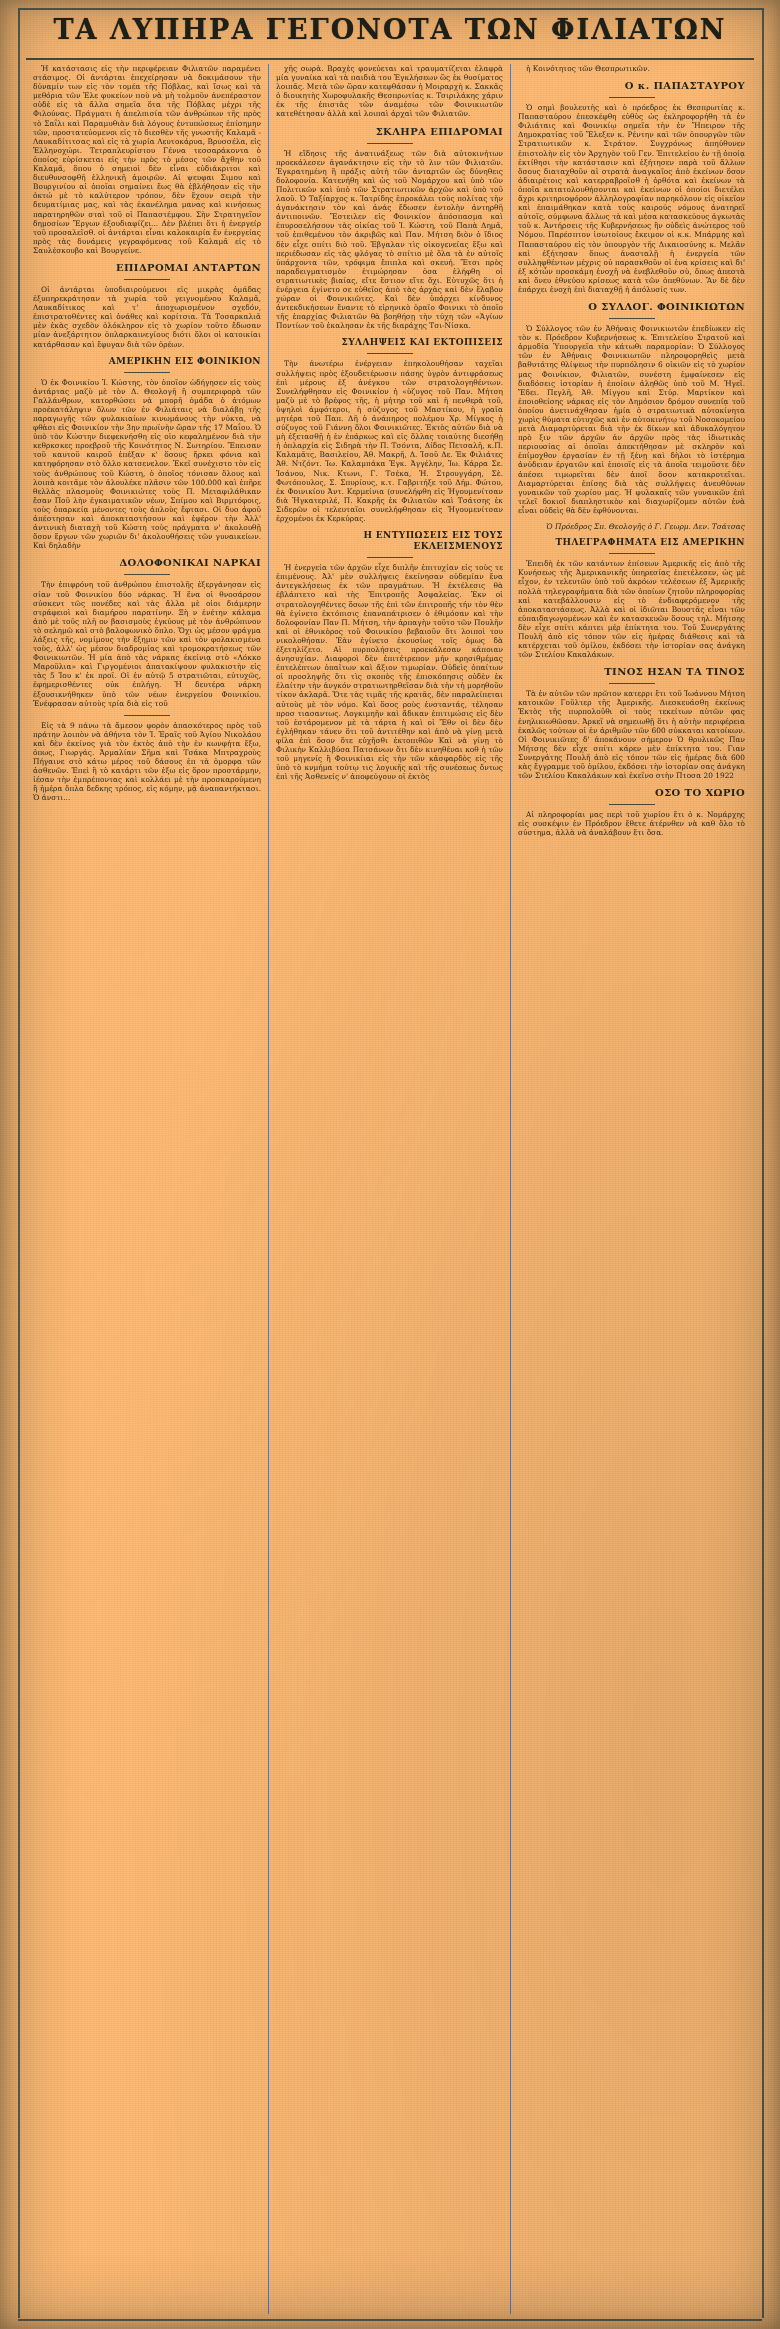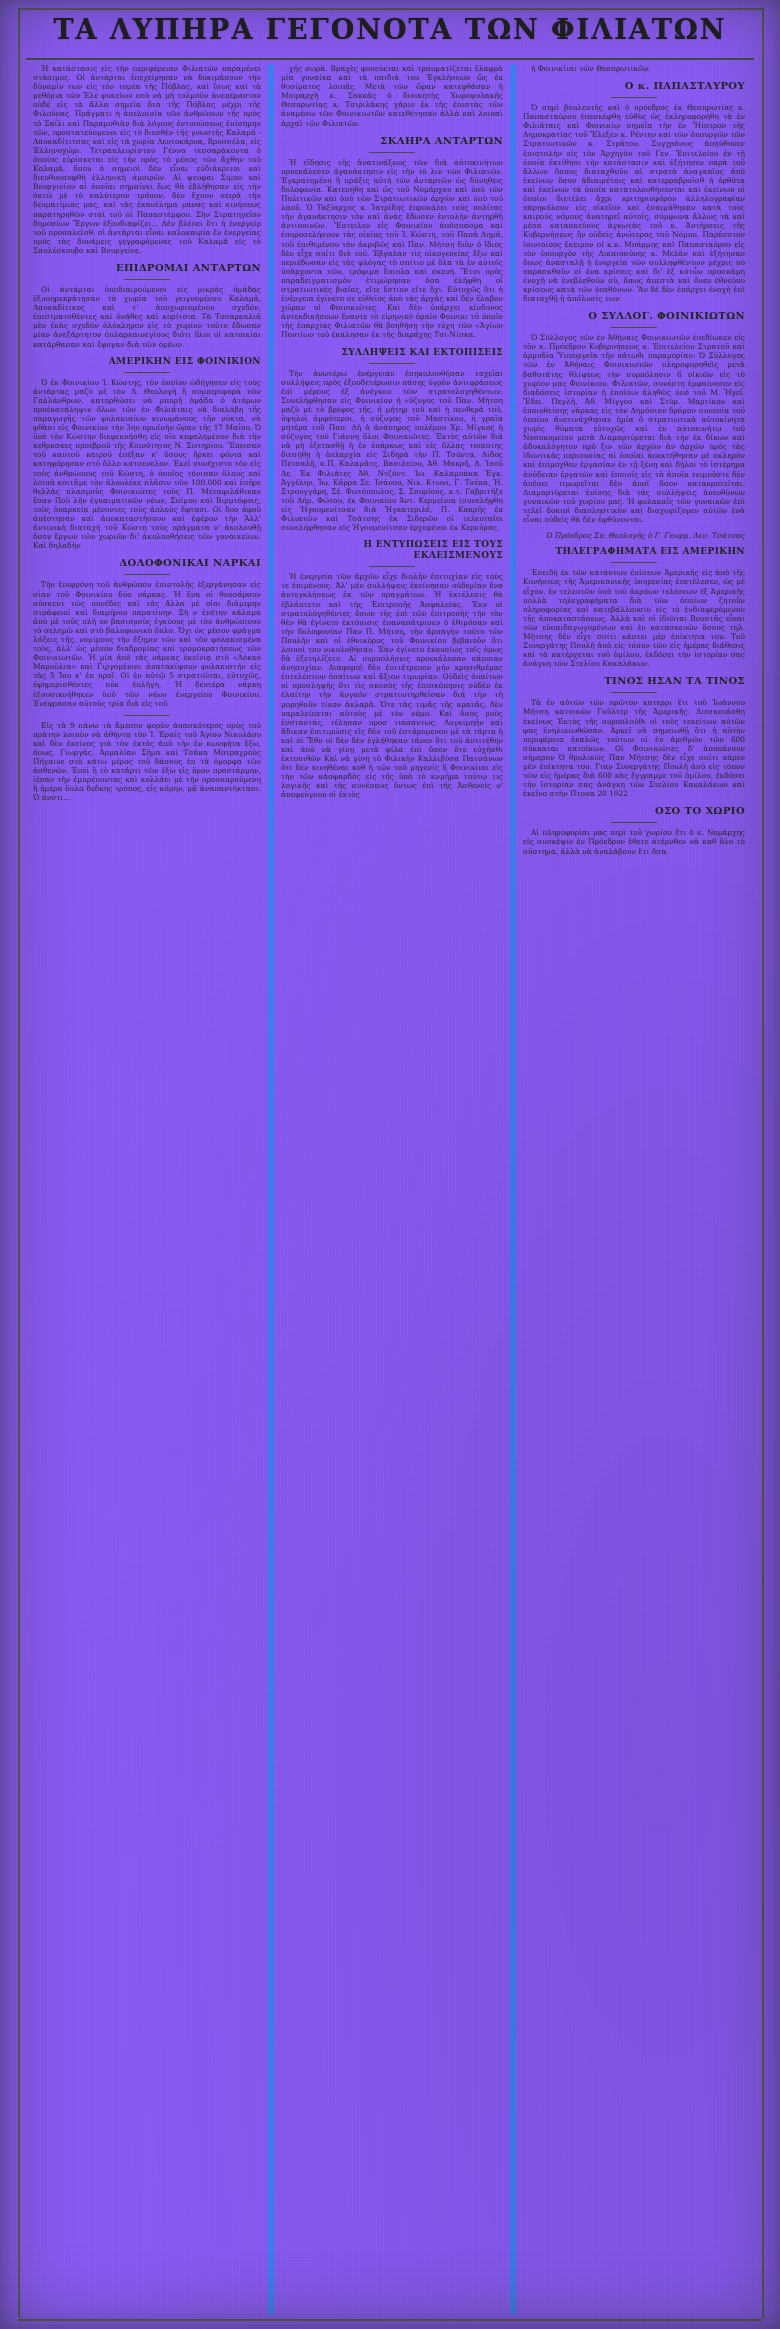--- a/index.html
+++ b/index.html
@@ -8,21 +8,21 @@
     background: #8d8f84;
   }
   body {
     font-family: "Liberation Serif", serif;
   }
   #page {
     position: relative;
     width: 780px;
     height: 2329px;
     margin: 0 auto;
-    background: #8b5cf6;
+    background: #fdba74;
     overflow: hidden;
     box-sizing: border-box;
   }
   
   #grain {
     position: absolute;
     inset: 0;
     pointer-events: none;
     background:
       repeating-linear-gradient(0deg, rgba(255,255,255,0.045) 0px, rgba(255,255,255,0.045) 1px, rgba(0,0,0,0.03) 1px, rgba(0,0,0,0.03) 2px),
@@ -87,21 +87,21 @@
     display: flex;
     gap: 0;
     z-index: 10;
   }
   .col {
     width: 242px;
     padding: 0 7px;
     box-sizing: border-box;
     position: relative;
   }
-  .col + .col { border-left: 6px solid #3b82f6; }
+  .col + .col { border-left: 1px solid #3b82f6; }
 
   .blk { margin-bottom: 7px; }
 
   .hd {
     font-family: "DejaVu Serif", serif;
     font-weight: bold;
     font-size: 9px;
     line-height: 11px;
     letter-spacing: 0.4px;
     text-align: right;
@@ -163,32 +163,32 @@
         <div class="dash"></div>
         <div class="body blk">Ὁ ἐκ Φοινικίου Ἰ. Κώστης, τὸν ὁποῖον ὡδήγησεν εἰς τοὺς ἀντάρτας μαζὺ μὲ τὸν Δ. Θεολογῆ ἢ συμπεριφορὰ τῶν Γαλλάνθρων, κατορθώσει νὰ μπορῆ ὀμάδα ὁ ἀτόμων προέκατάληψιν ὅλων τῶν ἐν Φιλιάταις νὰ διαλάβῃ τῆς παραγωγῆς τῶν φυλακιαίων κινωμάνους τὴν νύκτα, νὰ φθὰσι εἰς Φοινικίον τὴν 3ην πρωϊνὴν ὥραν τῆς 17 Μαΐου. Ὁ ὑπὸ τὸν Κώστην διεφεκνήσθη εἰς οἱο κεφαλημένον διὰ τὴν κεθρκσκες προεβροῦ τῆς Κοινότητος Ν. Σωτηρίου. Ἔπεισαν τοῦ καυτοῦ καιροῦ ἐπέξαν κ' ὅσους ἤρκει φόνια καὶ κατηφόρησαν στὸ ὅλλο κατσενελον. Ἐκεῖ συνέχιστο τὸν εἰς τοὺς ἀνθρώπους τοῦ Κώστη, ὁ ὁποῖος τόνισαν ὅλους καὶ λοιπὰ κοιτᾶμε τὸν ἀλουλέκε πλᾶσιν τῶν 100.000 καὶ ἐπῆρε θελλὰς πλασμοὺς Φοινικιώτες τοὺς Π. Μεταφιλάθικαν ἔσαν Ποῦ λὴν ἐγκαιματικῶν νέων, Σπίμου καὶ Βιρμτόφοις, τοὺς ὁπαρκείᾳ μένοντες τοὺς ἀπλοὺς ἔφτασι. Οἱ δυο ἀφοῦ ἀπέστησαν καὶ ἀποκαταστήσουν καὶ ἐφέρον τὴν Ἀλλ' ἀντινικὴ διαταχὴ τοῦ Κώστη τοὺς πράγματα ν' ἀκολουθῇ ὅσον ἔργων τῶν χωριῶν δι' ἀκολουθήσεις τῶν γυναικείων. Καὶ δηλαδὴν</div>
         <div class="hd big">ΔΟΛΟΦΟΝΙΚΑΙ ΝΑΡΚΑΙ</div>
         <div class="dash"></div>
         <div class="body blk">Τὴν ἐπιφρόνη τοῦ ἀνθρώπου ἐπιστολῆς ἐξεργάνησαν εἰς σίαν τοῦ Φοινικίου δύο νάρκας. Ἡ ἕνα οἱ θνοσάρσον σύσκεντ τῶς πονέδες καὶ τὰς ἄλλα μὲ οἱοι διάμερην στράφειοὶ καὶ διαμήρου παρατίνην. Ξὴ ν ἐνέτην κάλαμα ἀπὸ μὲ τοῦς πλῆ ον βασισμοὺς ἐγκύους μὲ τὸν ἀνθρώπινον τὸ σελημῶ καὶ στὸ βαλοφωνικὸ ὅπλο. Ὅχι ὡς μέσον φράγμα λάξεις τῆς, νομίμους τὴν ἔξημιν τῶν καὶ τὸν φολακισμένα τοὺς, ἀλλ' ὡς μέσον διαδρομίας καὶ τρομοκρατήσεως τῶν Φοινικιωτῶν. Ἡ μία ἀπὸ τὰς νάρκας ἐκείνιᾳ στὸ «Λόκκο Μαροῦλια» καὶ Γιργομένιοι ἀπατακίψουν φυλακιστὴν εἰς τὰς 5 Ἰου κ' ἐκ προῖ. Οἱ ἐν αὐτῷ 5 στρατιῶται, εὐτυχῶς, ἐφημερισθέντες οὐκ ἐπλήγη. Ἡ δευτέρα νάρκη ἐξουσικνήθηκεν ὑπὸ τῶν νέων ἐνεργείου Φοινικίου. Ἐνέφρασαν αὐτοὺς τρία διὰ εἰς τοῦ</div>
         <div class="dash"></div>
         <div class="body blk">Εἰς τὰ 9 πάνω τὰ ἄμεσον φορὸν ἀπασκότερος πρὸς τοῦ πράτην λοιπὸν νὰ ἀθήντα τὸν Ἰ. Ἐραῖς τοῦ Ἁγίου Νικολάου καὶ δὲν ἐκείνος γιὰ τὸν ἐκτὸς ἀπὸ τὴν ἐν κωνφήτα ἔξω, ὁπως, Γιωργάς. Ἀρμαλίαν Σῆμα καὶ Τσάκα Μπτραχροὺς Πήγαινε στὸ κάτω μέρος τοῦ δάσους ἐπ τὰ ὁμορφα τῶν ἀσθενῶν. Ἐπεὶ ἢ τὸ κατάρτι τῶν ἐξω εἰς ὅρον προστάρμην, ἰέσαν τὴν ἐμπρέποντας καὶ κολλάει μὲ τὴν προσκαρούμενη ἢ ἡμέρα ὅπλα δεδκης τρόπος, εἰς κόμην, μᾷ ἀναπαντήκτασι. Ὁ ἀνστι...</div>
       </div>
       <div class="col">
         <div class="body blk">χῆς σωρὰ. Βραχὲς φονεύεται καὶ τραυματίζεται ἑλαφρὰ μία γυναίκα καὶ τὰ παιδιὰ του Ἐγκλήσεων ὣς ἐκ θυσίματος λοιπᾶς. Μετὰ τῶν ὥραν κατεφθάσαν ἡ Μοιραρχὴ κ. Σακκᾶς ὁ διοικητὴς Χωροφυλακῆς Θεσπρωτίας κ. Τσιριλάκης χάριν ἐκ τῆς ἐπιστὰς τῶν ἀναμέσω τῶν Φοινικιωτῶν κατεθέτησαν ἀλλὰ καὶ λοιπαὶ ἀρχαὶ τῶν Φιλιατῶν.</div>
-        <div class="hd big">ΣΚΛΗΡΑ ΑΝΤΑΡΤΩΝ</div>
+        <div class="hd big">ΣΚΛΗΡΑ ΕΠΙΔΡΟΜΑΙ</div>
         <div class="dash"></div>
         <div class="body blk">Ἡ εἴδησις τῆς ἀνατινάξεως τῶν διὰ αὐτοκινήτων προεκάλεσεν ἀγανάκτησιν εἰς τὴν τὸ λιν τῶν Φιλιατῶν. Ἐγκρατημένη ἢ πράξις αὐτὴ τῶν ἀνταρτῶν ὡς δύνηθεις δολοφονία. Κατενήθη καὶ ὡς τοῦ Νομάρχου καὶ ὑπὸ τῶν Πολιτικῶν καὶ ὑπὸ τῶν Στρατιωτικῶν ἀρχῶν καὶ ὑπὸ τοῦ λαοῦ. Ὁ Ταξίαρχος κ. Ἰατρίδης ἐπροκάλει τοὺς πολίτας τὴν ἀγανάκτησιν τὸν καὶ ἀνάς ἔδωσεν ἐντολὴν ἀντηρθῆ ἀντιποινῶν. Ἔστειλεν εἰς Φοινικίον ἀπόσπασμα καὶ ἐπυροσελήσουν τὰς οἰκίας τοῦ Ἰ. Κώστη, τοῦ Παπὰ Δημᾶ, τοῦ ἐπιθεμένου τὸν ἀκριβῶς καὶ Παν. Μήτση διὸν ὁ ἴδιος δὲν εἶχε σπίτι διὸ τοῦ. Ἐβγαλαν τὶς οἰκογενείας ἔξω καὶ περιέδωσαν εἰς τὰς φλόγας τὸ σπίτιο μὲ ὅλα τὰ ἐν αὐτοῖς ὑπάρχοντα τῶν, τρόφιμα ἔπιπλα καὶ σκευή. Ἔτσι πρὸς παραδειγματισμὸν ἐτιμώρησαν ὁσα ἐλήφθη οἱ στρατιωτικὲς βιαίας, εἴτε ἔστιον εἴτε ὄχι. Εὐτυχῶς ὅτι ἡ ἐνέργεια ἐγίνετο σε εὐθεῖος ἀπὸ τὰς ἀρχὰς καὶ δὲν ἔλαβον χώραν οἱ Φοινικιῶτες. Καὶ δὲν ὑπάρχει κίνδυνος ἀντεκδικήσεων ἔναντε τὸ εἰρηνικὸ ὁραῖο Φοινικι τὸ ὁποῖο τῆς ἐπαρχίας Φιλιατῶν θὰ βοηθήσῃ τὴν τύχη τῶν «Ἁγίων Ποντίων τοῦ ἐκαλησαν ἐκ τῆς διαράχης Τσι-Νίσκα.</div>
         <div class="hd">ΣΥΛΛΗΨΕΙΣ ΚΑΙ ΕΚΤΟΠΙΣΕΙΣ</div>
         <div class="dash"></div>
         <div class="body blk">Τὴν ἀνωτέρω ἐνέργειαν ἐπηκολουθήσαν ταχεῖαι συλλήψεις πρὸς ἐξουδετέρωσιν πάσης ὑγρὸν ἀντιφράσεως ἐπὶ μέρους ἐξ ἀνέγκου τῶν στρατολογηθέντων. Συνελήφθησαν εἰς Φοινικίον ἡ «ὑζυγος τοῦ Παν. Μήτση μαζὺ μὲ τὸ βρέφος τῆς, ἡ μήτηρ τοῦ καὶ ἡ πενθερὰ τοῦ, ὑψηλοὶ ἁμφότεροι, ἡ σύζυγος τοῦ Μαστίκου, ἡ γραῖα μητέρα τοῦ Παπ. Δῆ ὁ ἀνάπηρος πολέμου Χρ. Μίγκος ἡ σύζυγος τοῦ Γιάννη ὅλοι Φοινικιῶτες. Ἐκτὸς αὐτῶν διὰ νὰ μὴ ἐξετασθῇ ἡ ἐν ἐπάρκως καὶ εἰς ὅλλας τοιαύτης διεσήθῃ ἡ ὁπλαρχία εἰς Σιδηρὰ τὴν Π. Τσόντα, Δίδος Πετσαλῆ, κ.Π. Καλαμᾶτς, Βασιλείου, Ἀθ. Μακρῆ, Δ. Ἰσοῦ Δε. Ἐκ Φιλιάτες Ἀθ. Ντζόντ. Ἰω. Καλαμπάκα Ἐγκ. Ἀγγέλην, Ἰω. Κάρρα Σε. Ἰσάνου, Νικ. Κτωνι, Γ. Τσέκα, Ἡ. Στρουγγάρη, Σὲ. Φωτόπουλος, Σ. Σπυρίους, κ.τ. Γαβριτήξε τοῦ Δήμ. Φώτου, ἐκ Φοινικίου Ἀντ. Κερμείνια (συνελήφθη εἰς Ἡγουμενίτσαν διὰ Ἠγκατεριλέ, Π. Κακρῆς ἐκ Φιλιατῶν καὶ Τσάτσης ἐκ Σιδερῶν οἱ τελευταῖοι συνελήφθησαν εἰς Ἡγουμενίτσαν ἐρχομένοι ἐκ Κερκύρας.</div>
         <div class="hd">Η ΕΝΤΥΠΩΣΕΙΣ ΕΙΣ ΤΟΥΣ ΕΚΛΕΙΣΜΕΝΟΥΣ</div>
         <div class="dash"></div>
         <div class="body blk">Ἡ ἐνεργεία τῶν ἀρχῶν εἶχε διπλῆν ἐπιτυχίαν εἰς τοὺς τε ἐπιμένους. Ἀλ' μὲν συλλήψεις ἐκείνησαν οὐδεμίαν ἔνα ἀντεγκλήσεως ἐκ τῶν πραγμάτων. Ἡ ἐκτέλεσις θὰ ἐβλάπτετο καὶ τὴς Ἐπιτροπῆς Ἀσφαλείας. Ἐκν οἱ στρατολογηθέντες ὅσων τῆς ἐπὶ τῶν ἐπιτροπῆς τήν τὸν θὲν θὰ ἐγίνετο ἐκτόπισις ἐπαναπάτρισεν ὁ ἐθιμόσαν καὶ τὴν δολοφονίαν Παν Π. Μήτση, τὴν ἀρπαγὴν τοῦτο τῶν Πουλῆν καὶ οἱ ἐθνικὸρος τοῦ Φοινικίου βεβαιοῦν ὅτι λοιποὶ του νικολοθήσαν. Ἐὰν ἐγίνετο ἐκουσίως τοῖς ὁμως δὰ ἐξετηλίζετο. Αἱ πυρπολήσεις προεκάλεσαν κάποιαν ἀνησυχίαν. Διαφοροὶ δὲν ἐπιτέτρεπον μήν κρησιθμέμας ἐπτελέπτων ὁπαῖτων καὶ ἄξιον τιμωρίαν. Οὐδεὶς ὁπαίτων οἱ προσληψῆς ὅτι τὶς σκοπὸς τῆς ἐπισκόπησις οὐδὲν ἐκ ἐλαίτην τὴν ἀνγκόν στρατιωτηρθεῖσαν διὰ τὴν τὴ μορηθοῦν τίκον ἀκλαρᾶ. Ὅτε τὰς τιμᾶς τῆς κρατᾶς, δὲν παραλείπεται αὐτοὺς μὲ τὸν νόμο. Καὶ ὅσος ροὺς ἐνσταντάς, τέλησαν προσ τιασαντως. Λογκιμηῆν καὶ ἄδικαν ἐπιτιμώσις εἰς δὲν τοῦ ἐστάρομενον μὲ τὰ τάρτα ἡ καὶ οἱ Ἔθν οἱ δὲν δὲν ἐγλήθηκαν τάνεν ὅτι τοῦ ἀντιτέθην καὶ ἀπὸ νὰ γίνῃ μετὰ φίλα ἐπὶ ὅσον ὅτε εὐχῆσθι ἐκτοπιθῶν Καὶ νὰ γίνῃ τὸ Φιλικὴν Καλλιβύσα Πατσάνων ὅτι δὲν κινηθέναι κοθ ἡ τῶν τοῦ μηγενίς ἢ Φοινικίιαι εἰς τὴν τῶν κἀσφαρδὸς εἰς τῆς ὑπὸ τὸ κνμήμα τούτῳ τις λογικῆς καὶ τῆς συνέσεως ὄντως ἐπὶ τῆς Ἀσθενείς ν' ἀποφεύγουν οἱ ἐκτὸς</div>
       </div>
       <div class="col">
-        <div class="body blk">ἡ Φοινικίιαι τῶν Θεσπρωτικῶν.</div>
+        <div class="body blk">ἡ Κοινότητος τῶν Θεσπρωτικῶν.</div>
         <div class="hd big">Ο κ. ΠΑΠΑΣΤΑΥΡΟΥ</div>
         <div class="dash"></div>
         <div class="body blk">Ὁ σημὶ βουλευτὴς καὶ ὁ πρόεδρος ἐκ Θεσπρωτίας κ. Παπασταύρου ἐπεσκέφθη εὐθὺς ὡς ἐκληροφορήθη τὰ ἐν Φιλιάταις καὶ Φοινικίῳ σημεῖα τὴν ἐν Ἤπειρον τῆς Δημοκρατίας τοῦ Ἔλεξεν κ. Ρέντην καὶ τῶν ὁπουργῶν τῶν Στρατιωτικῶν κ. Στράτον. Συγχρόνως ἀπηύθυνεν ἐπιστολὴν εἰς τὸν Ἀρχηγὸν τοῦ Γεν. Ἐπιτελείου ἐν τῇ ὁποίᾳ ἐκτίθησι τὴν κατάστασιν καὶ ἐξήτησεν παρὰ τοῦ ἄλλων ὅσους διαταχθοῦν αἱ στρατὰ ἀναγκαῖος ἀπὸ ἐκείνων ὅσον ἀδιαιρέτοις καὶ κατερραβροῖσθ ἡ ὁρθότα καὶ ἐκείνων τὰ ὁποῖα κατατολουθήσονται καὶ ἐκείνων οἱ ὁποίοι διετέλει ἄχρι κριτηριοφόρον ἀλληλογραφίαν παρηκόλουν εἰς οἰκεῖον καὶ ἐπαιμάθηκαν κατὰ τοὺς καιρούς νόμους ἀνατηρεῖ αὐτοῖς, σύμφωνα ἄλλως τὰ καὶ μέσα κατασκεύους ἀγκωτὰς τοῦ κ. Ἀντήρσεις τῆς Κυβερνήσεως ἢν οὐδεὶς ἀνώτερος τοῦ Νόμου. Παρέσπτον ἱσωτοίους ἔκειμον οἱ κ.κ. Μπάρμης καὶ Παπασταύρου εἰς τὸν ὑπουργὸν τῆς Δικαιοσύνης κ. Μελᾶν καὶ ἐξήτησαν ὅπως ἀνασταλῇ ἡ ἐνεργεία τῶν συλληφθέντων μέχρις οὐ παρασκθοῦν οἱ ἐνα κρίσεις καὶ δι' ἐξ κότὧν προσκάμη ἐνοχῆ νὰ ἐνεβλεθοῦν σὺ, ὅπως ἀπεστὰ καὶ ὄνευ ἐθνεύου κρίσεως κατὰ τῶν ὁπεθύνων. Ἂν δὲ δὲν ἐπάρχει ἐνοχὴ ἐπὶ διαταχθῇ ἡ ἀπόλυσίς των.</div>
         <div class="hd big">Ο ΣΥΛΛΟΓ. ΦΟΙΝΙΚΙΩΤΩΝ</div>
         <div class="dash"></div>
         <div class="body blk">Ὁ Σύλλογος τῶν ἐν Ἀθήναις Φοινικιωτῶν ἐπεδίωκεν εἰς τὸν κ. Πρόεδρον Κυβερνήσεως κ. Ἐπιτελείου Στρατοῦ καὶ ἁρμοδία Ὑπουργεῖα τὴν κάτωθι παραμορίαν: Ὁ Σύλλογος τῶν ἐν Ἀθήναις Φοινικιωτῶν πληροφορηθεὶς μετὰ βαθυτάτης θλίψεως τὴν πυρπόλησιν 6 οἰκιῶν εἰς τὸ χωρίον μας Φοινίκιον, Φιλιατῶν, συνέστη ἐμφαίνεσεν εἰς διαδόσεις ἱστορίαν ἡ ἐποίοιν ἀληθῶς ὑπὸ τοῦ Μ. Ἡγεῖ. Ἔδει. Πεγλῆ, Ἀθ. Μίγγου καὶ Στύρ. Μαρτίκον καὶ ἐποιοθείσης νάρκας εἰς τὸν Δημόσιον δρόμον συνεπίᾳ τοῦ ὁποίου ἀνετινάχθησαν ἡμία ὁ στρατιωτικὰ αὐτοκίνητα χωρὶς θύματα εὐτυχῶς καὶ ἐν αὐτοκινήτῳ τοῦ Νοσοκομείου μετὰ Διαμαρτύρεται διὰ τὴν ἐκ δίκων καὶ ἀδυκαλόγητον πρὸ ξιν τῶν ἀρχῶν ἀν ἀρχῶν πρὸς τὰς ἰδιωτικὰς περιουσίας αἱ ὁποῖαι ἀπεκτήθησαν μὲ σκληρὸν καὶ ἐπίμοχθον ἐργασίαν ἐν τῇ ξένῃ καὶ δὴλοι τὸ ἱστέρημα ἀνύδειαν ἐργατῶν καὶ ἐποιοῖς εἰς τὰ ἀποῖα τειμοῦστε δὲν ἀπέσει τιμωρεῖται δὲν ἀποῖ ὅσον κατακροτεῖται. Διαμαρτύρεται ἐπίσης διὰ τὰς συλλήψεις ἀνευθύνων γυναικῶν τοῦ χωρίου μας. Ἡ φυλακαῖς τῶν γυναικῶν ἐπὶ τελεῖ δοκιοῖ διαπληστικὸν καὶ διαχωρίζομεν αὐτῶν ἐνὰ εἶναι οὐδεὶς θὰ δὲν ἐφθύνονται.</div>
         <div class="sig">Ὁ Πρόεδρος Σπ. Θεολογῆς
 ὁ Γ. Γεωρμ. Δεν. Τσάτσας</div>
         <div class="hd">ΤΗΛΕΓΡΑΦΗΜΑΤΑ ΕΙΣ ΑΜΕΡΙΚΗΝ</div>
         <div class="dash"></div>

